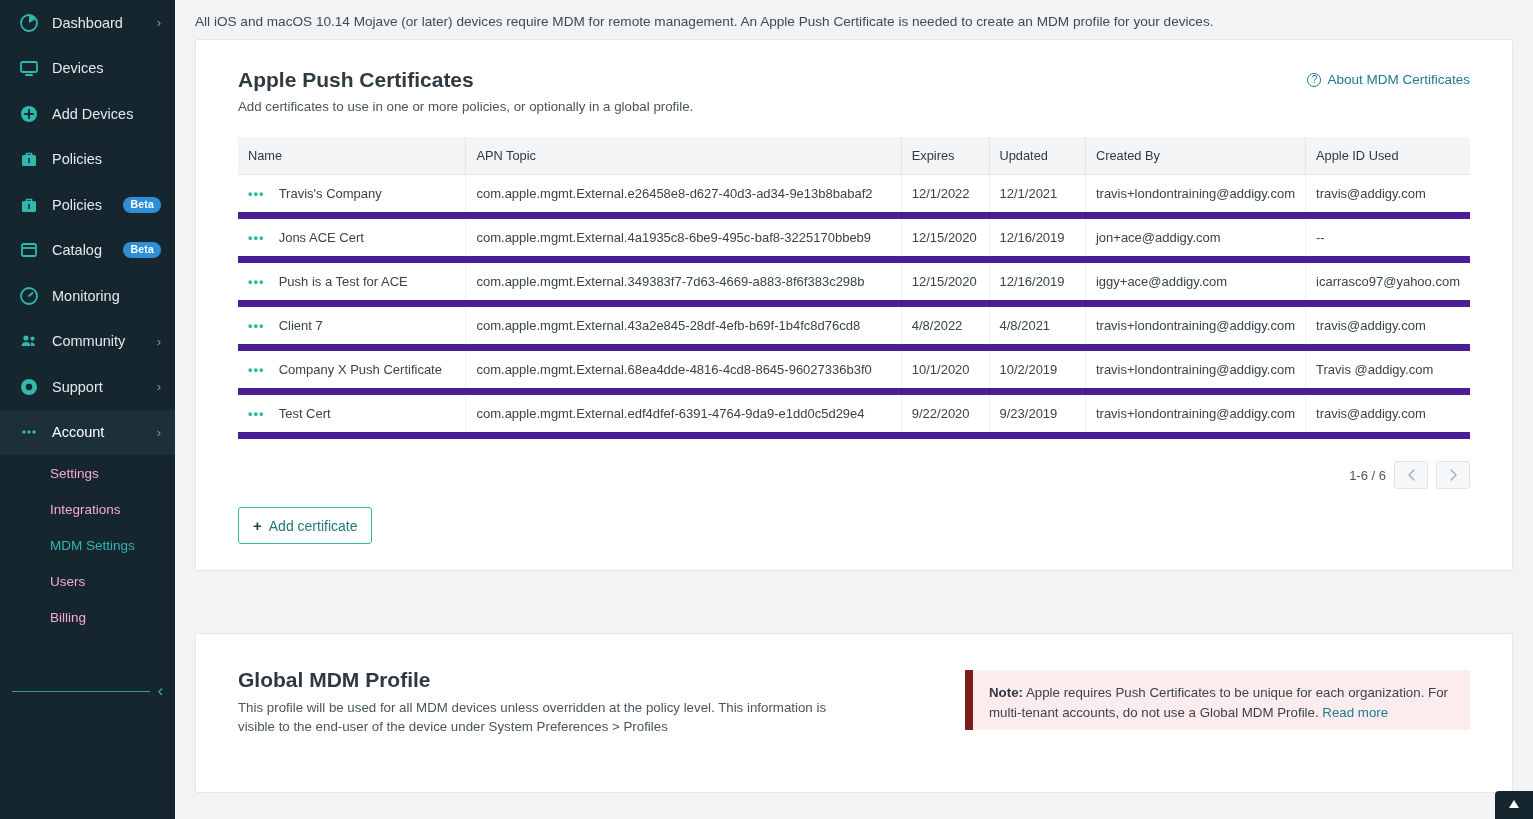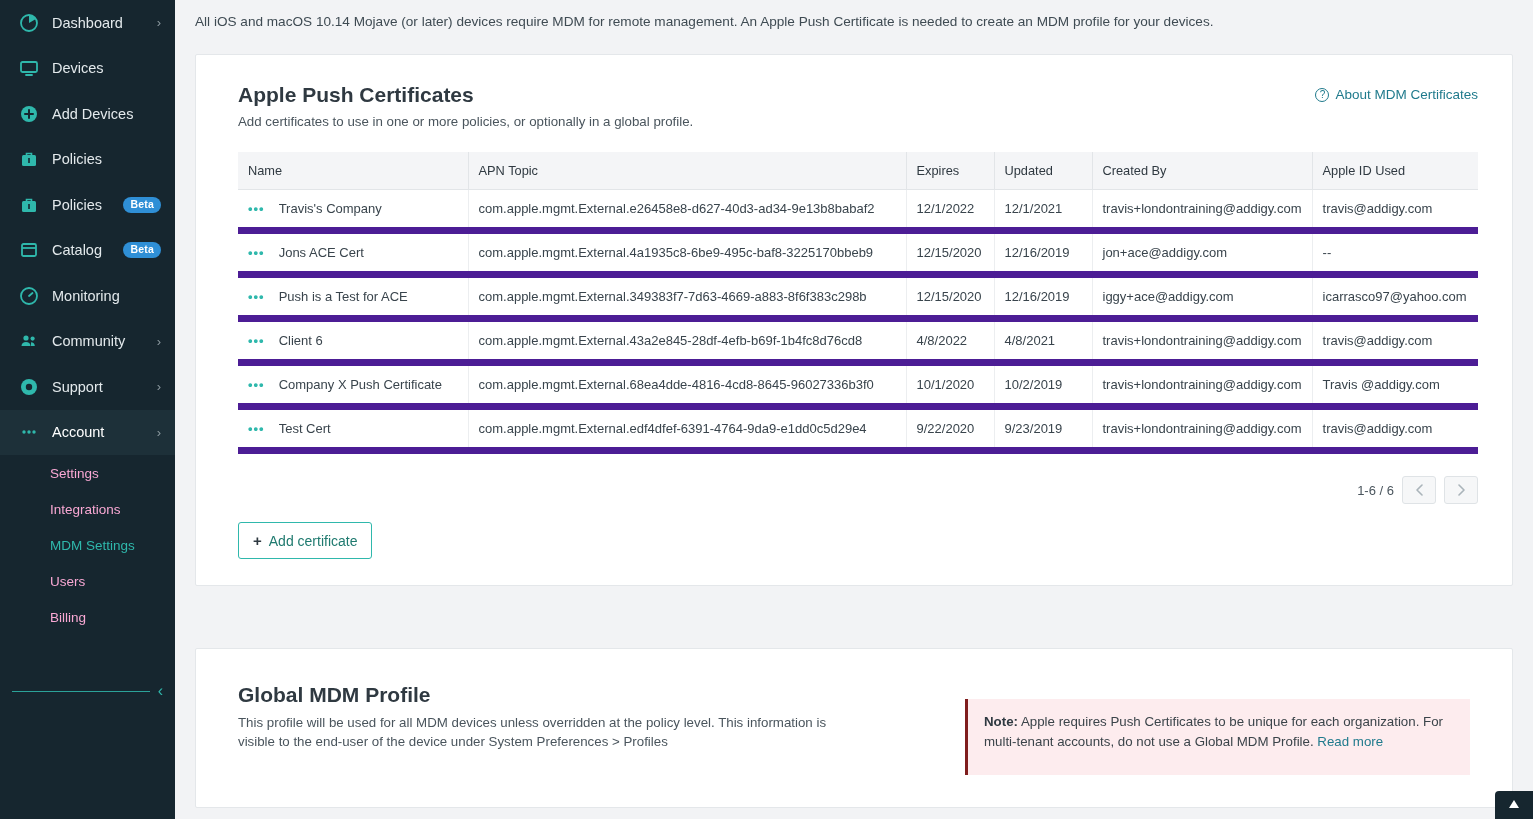--- a/index.html
+++ b/index.html
@@ -112,22 +112,22 @@
   .page-sub {
     font-size: 13.6px;
     color: #3f4b53;
     margin-top: 14px;
   }
 
   .card {
     background: #fff;
     border: 1px solid #e4e7ea;
     border-radius: 2px;
-    margin-top: 25px;
-    padding: 28px 12px 26px 20px;
+    margin-top: 10px;
+    padding: 28px 20px 26px 20px;
   }
   .card-inner { padding: 0 22px; }
 
   .card-head {
     display: flex;
     align-items: flex-start;
     justify-content: space-between;
   }
   .card-title {
     font-size: 21px;
@@ -252,29 +252,29 @@
   .gmp-title { font-size: 21px; font-weight: bold; margin: 0; }
   .gmp-desc {
     font-size: 13.3px;
     color: #4a555d;
     margin-top: 6px;
     line-height: 19px;
     max-width: 600px;
   }
   .note {
     background: #fdecee;
-    border-left: 3px solid #7f1d1d;
+    border-left: 8px solid #7f1d1d;
     padding: 13px 16px;
     font-size: 13.3px;
     color: #3b444a;
     line-height: 20px;
     width: 505px;
     margin-left: auto;
-    margin-top: 16px;
-    height: 76px;
+    margin-top: 2px;
+    height: 60px;
   }
   .note b { color: #2f3941; }
   .note a { color: #1f7a8c; text-decoration: none; }
 
   .help-fab {
     position: absolute;
     right: 0px; bottom: 0px;
     width: 38px; height: 28px;
     background: #16262f;
     border-radius: 4px 0 0 0;
@@ -478,21 +478,21 @@
                 <span class="dots">•••</span><span>Push is a Test for ACE</span>
               </td>
               <td class="col-topic">com.apple.mgmt.External.349383f7-7d63-4669-a883-8f6f383c298b</td>
               <td class="col-expires">12/15/2020</td>
               <td class="col-updated">12/16/2019</td>
               <td class="col-created">iggy+ace@addigy.com</td>
               <td class="col-apple">icarrasco97@yahoo.com</td>
             </tr>
             <tr>
               <td class="col-name">
-                <span class="dots">•••</span><span>Client 6</span>
+                <span class="dots">•••</span><span>Client 7</span>
               </td>
               <td class="col-topic">com.apple.mgmt.External.43a2e845-28df-4efb-b69f-1b4fc8d76cd8</td>
               <td class="col-expires">4/8/2022</td>
               <td class="col-updated">4/8/2021</td>
               <td class="col-created">travis+londontraining@addigy.com</td>
               <td class="col-apple">travis@addigy.com</td>
             </tr>
             <tr>
               <td class="col-name">
                 <span class="dots">•••</span><span>Company X Push Certificate</span>

